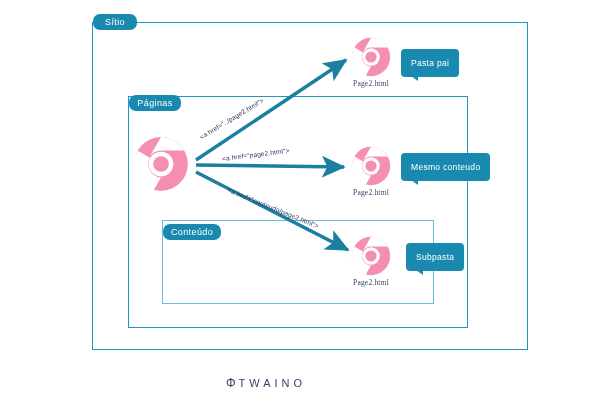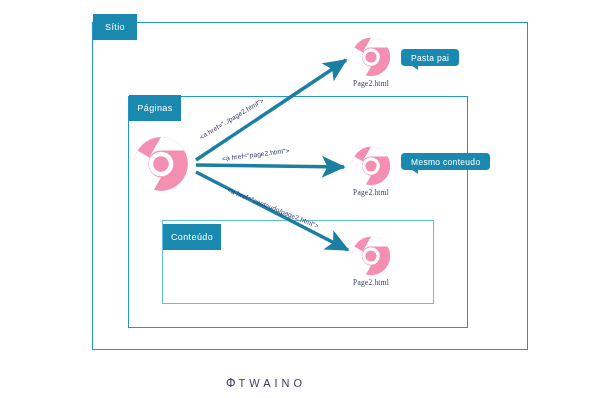--- a/index.html
+++ b/index.html
@@ -21,21 +21,22 @@
   
   .tab{
     position:absolute;
     background:#1a89b0;
     color:#ffffff;
     font-size:9px;
     letter-spacing:.4px;
     display:flex;align-items:center;justify-content:center;
     box-sizing:border-box;
     padding:0 0;
-    height:26px;
+    height:16px;
+    border-radius:7px;
   }
   .tab-sitio   {left:93px; top:14px;  min-width:44px;}
   .tab-paginas {left:129px;top:95px;  min-width:52px;}
   .tab-conteudo{left:163px;top:224px; min-width:58px;}
 
   
   .node{position:absolute;text-align:center;}
   .node .cap{
     font-size:7.5px;color:#3b3f66;margin-top:2px;
     letter-spacing:.2px;white-space:nowrap;font-family:Liberation Serif, serif;
@@ -47,21 +48,21 @@
   .node-b     {left:349px;top:146px;width:44px;}
   .node-c     {left:349px;top:236px;width:44px;}
 
   
   .callout{
     position:absolute;
     background:#1a89b0;
     color:#ffffff;
     font-size:8.5px;
     border-radius:4px;
-    height:17px;
+    height:28px;
     display:flex;align-items:center;justify-content:center;
     padding:0 10px;
     white-space:nowrap;
     box-sizing:border-box;
     letter-spacing:.3px;
   }
   .callout::after{
     content:"";position:absolute;
     left:10px;bottom:-4px;
     width:0;height:0;
@@ -164,20 +165,21 @@
       <path d="M50 2 A48 48 0 0 1 91.6 26 L50 26 A24 24 0 0 0 29.2 38 Z" fill="#ffffff"></path>
       <circle cx="50" cy="50" r="22" fill="#ffffff"></circle>
       <circle cx="50" cy="50" r="14" fill="#f48fb1"></circle>
       <path d="M50 74 L36 98 A48 48 0 0 1 8.6 26.5 L30 39 A24 24 0 0 0 50 74 Z" fill="#ffffff"></path>
     </svg>
     <div class="cap">Page2.html</div>
   </div>
 
   <div class="callout co-a">Pasta pai</div>
   <div class="callout co-b">Mesmo conteudo</div>
+  <div class="callout co-c">Subpasta</div>
 
   <div class="codelbl cl-1">&lt;a href="../page2.html"&gt;</div>
   <div class="codelbl cl-2">&lt;a href="page2.html"&gt;</div>
   <div class="codelbl cl-3">&lt;a href="conteudo/page2.html"&gt;</div>
 
   <div class="footer">
     <span class="mark">Φ</span><span>TWAINO</span>
   </div>
 
 </div>

